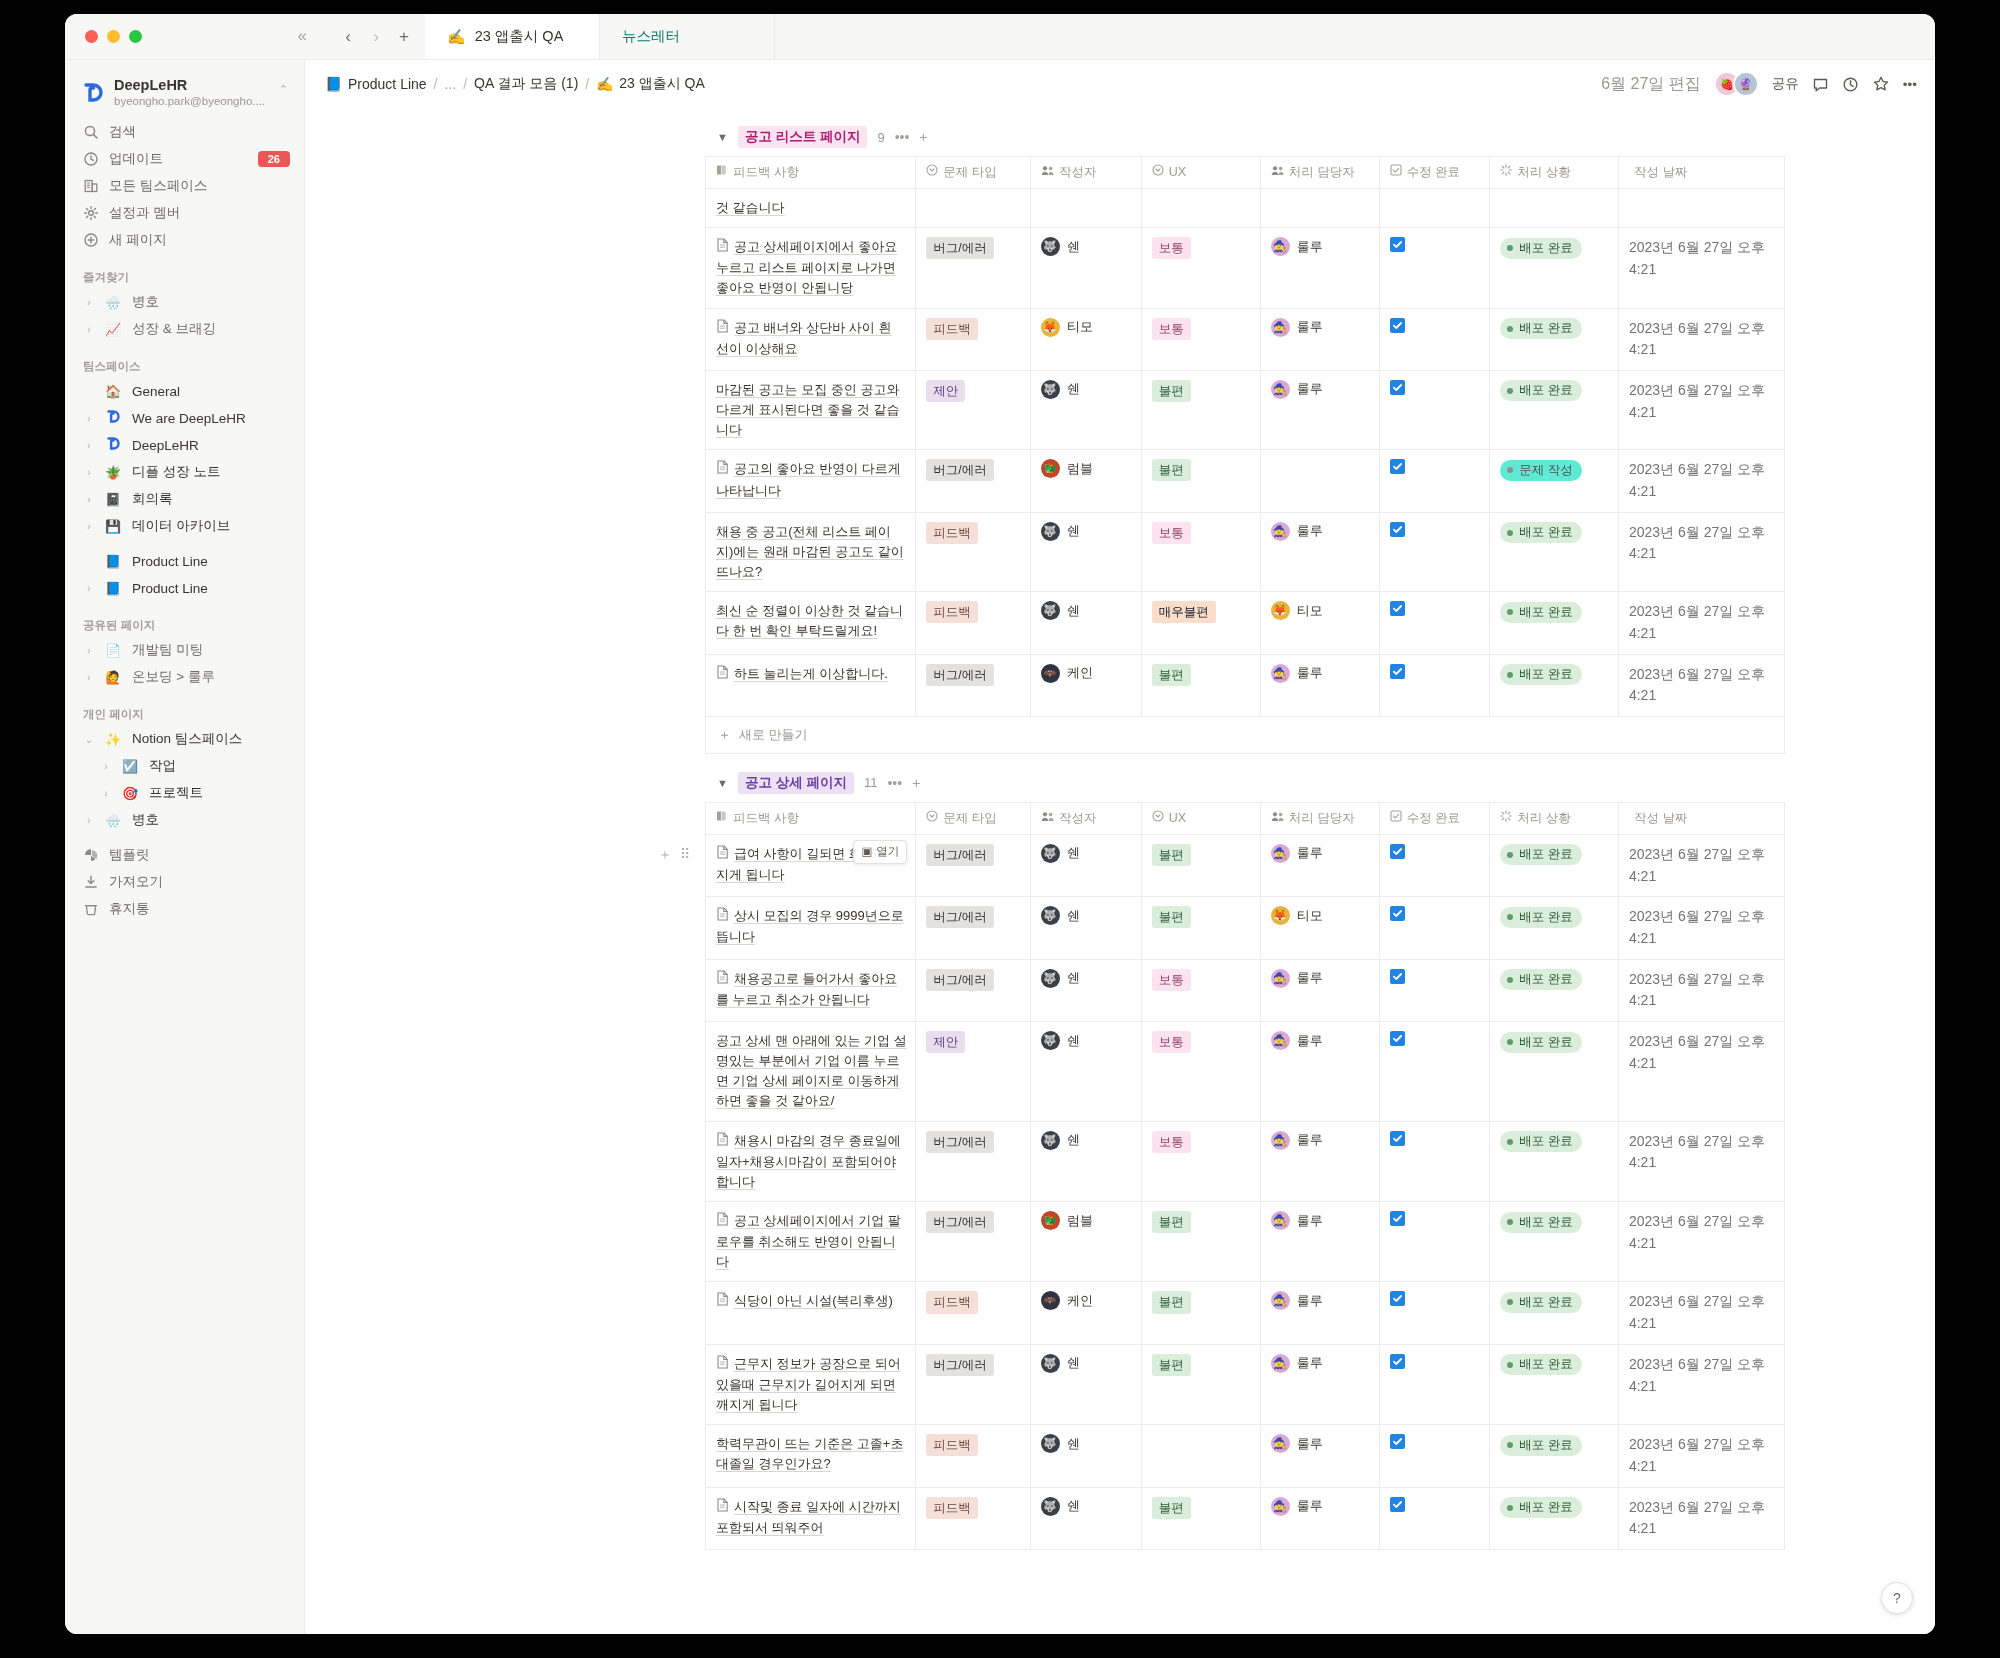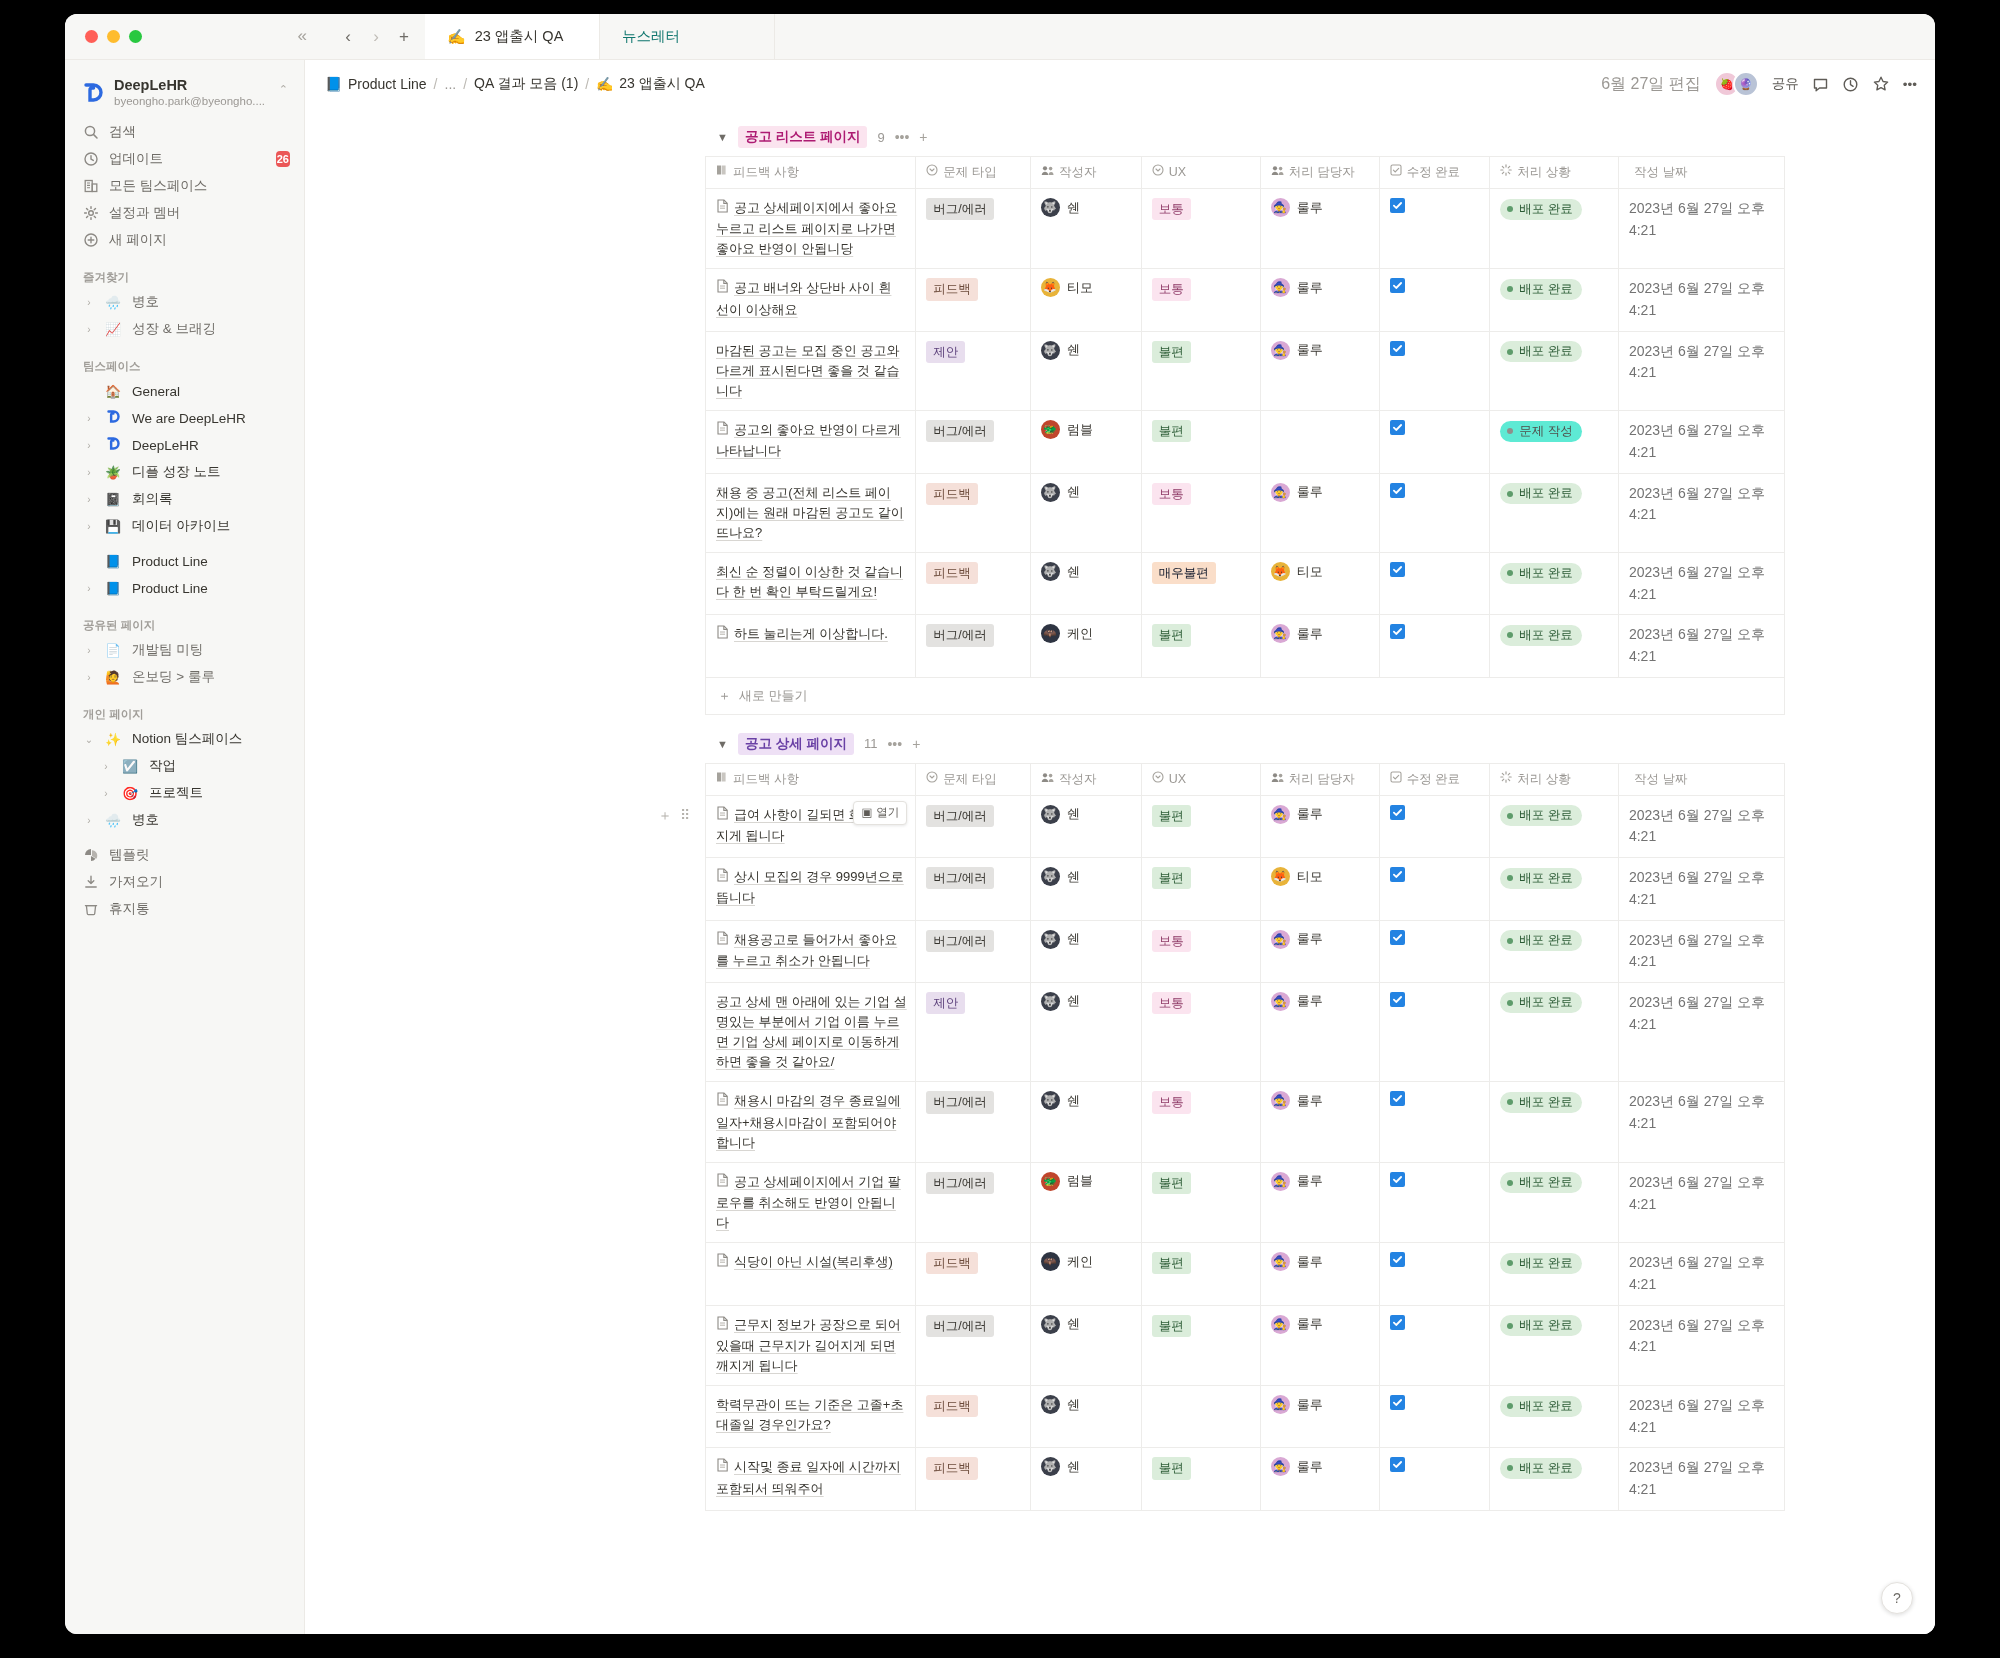--- a/index.html
+++ b/index.html
@@ -38,21 +38,21 @@
   .ws-text{line-height:1.25;overflow:hidden;}
   .ws-name{font-size:14.5px;font-weight:700;color:#37352f;}
   .ws-mail{font-size:11.5px;color:#9b9894;white-space:nowrap;}
   .ws-caret{position:absolute;right:16px;top:14px;color:#b0ada7;font-size:11px;line-height:1;}
   .srow{display:flex;align-items:center;gap:10px;height:27px;padding:0 14px 0 18px;font-size:13.5px;color:#6f6c67;white-space:nowrap;}
   .srow .ic{width:16px;height:16px;display:flex;align-items:center;justify-content:center;flex:0 0 auto;color:#8d8a85;}
   .srow .emo{width:17px;text-align:center;font-size:13px;flex:0 0 auto;}
   .srow .arrow{width:12px;flex:0 0 auto;color:#b0ada7;font-size:10px;text-align:center;}
   .srow .arrow.hidden{visibility:hidden;}
   .srow.solid{color:#37352f;}
-  .badge{margin-left:auto;background:#eb5757;color:#fff;font-size:11px;font-weight:700;border-radius:4px;padding:1px 1px;line-height:1.35;}
+  .badge{margin-left:auto;background:#eb5757;color:#fff;font-size:11px;font-weight:700;border-radius:4px;padding:1px 10px;line-height:1.35;}
   .sec-title{font-size:11.5px;color:#a19e99;font-weight:600;padding:16px 18px 4px 18px;}
   .gap{height:8px;}
   
   .main{flex:1;display:flex;flex-direction:column;min-width:0;background:#fff;position:relative;}
   .header{height:48px;display:flex;align-items:center;padding:0 18px 0 20px;gap:8px;flex:0 0 auto;}
   .crumb{display:flex;align-items:center;gap:7px;font-size:14px;color:#37352f;}
   .crumb .sep{color:#bcb9b3;}
   .crumb .muted{color:#9b9894;}
   .pageicon{width:17px;height:17px;flex:0 0 auto;}
   .hright{margin-left:auto;display:flex;align-items:center;gap:13px;}
@@ -432,20 +432,30 @@
                         <g stroke="#a5a29c" stroke-width="1.2" stroke-linecap="round">
                           <path d="M6 .8v2.1M6 9.1v2.1M.8 6h2.1M9.1 6h2.1M2.3 2.3l1.5 1.5M8.2 8.2l1.5 1.5M9.7 2.3 8.2 3.8M3.8 8.2 2.3 9.7"></path>
                         </g>
                       </svg></span><span>처리 상황</span></th>
                   <th>
          <span class="thic"></span><span>작성 날짜</span></th>
                 </tr>
               </thead>
               <tbody>
                 <tr>
+      <td class="fb"><span class="t">것 같습니다</span></td>
+      <td></td>
+      <td></td>
+      <td></td>
+      <td></td>
+      <td></td>
+      <td></td>
+      <td class="date"><span></span></td>
+    </tr>
+                <tr>
       <td class="fb"><span class="pico"><svg width="13" height="14" viewBox="0 0 13 14">
                         <path d="M2 1h6l3.2 3.2V13H2z" fill="none" stroke="#8d8a85" stroke-width="1.1"></path>
                         <path d="M7.8 1v3.4h3.3" fill="none" stroke="#8d8a85" stroke-width="1.1"></path>
                         <path d="M4 7h5M4 9.2h5" stroke="#b5b2ac" stroke-width="1"></path>
                       </svg></span><span class="t">공고 상세페이지에서 좋아요 누르고 리스트 페이지로 나가면 좋아요 반영이 안됩니당</span></td>
       <td><span class="chip" style="background:#e3e2e0;color:#37352f">버그/에러</span></td>
       <td>
                     <span class="person">
     <span class="pav" style="background:#3b3f4a">🐺</span>
     <span>쉔</span>

